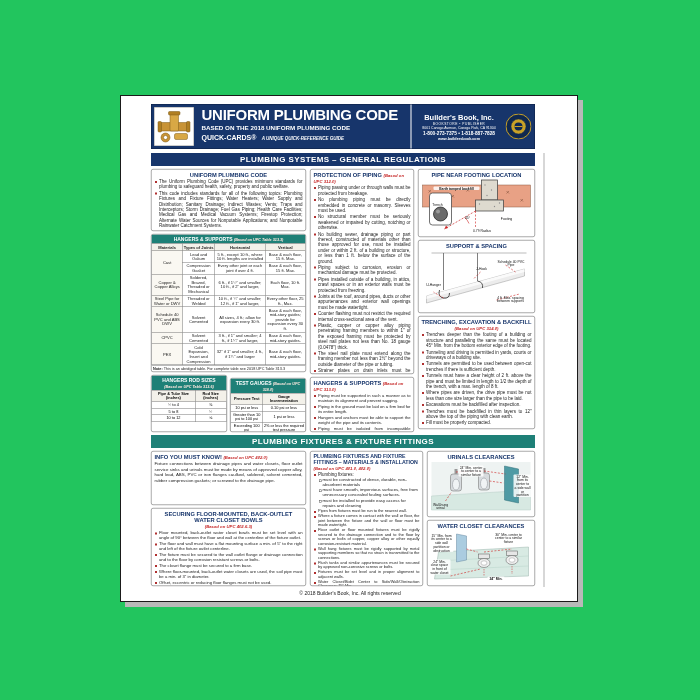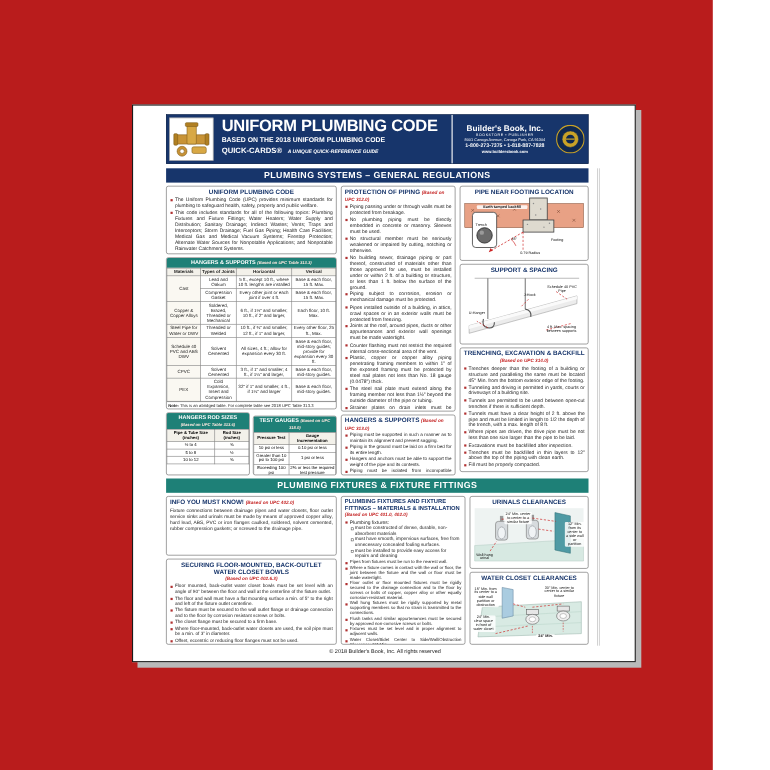--- a/index.html
+++ b/index.html
@@ -1,18 +1,18 @@
 <!DOCTYPE html>
 <html><head>
 <meta charset="utf-8">
 <title>Uniform Plumbing Code</title>
 <style>
   * { margin:0; padding:0; box-sizing:border-box; }
   html,body { width:700px; height:700px; background:#ffffff; font-family:"Liberation Sans", sans-serif; }
-  .page { position:relative; width:648px; height:700px; background:#b91c1c; overflow:hidden; }
+  .page { position:relative; width:700px; height:700px; background:#22c55e; overflow:hidden; }
 
   
   .card { position:absolute; left:120px; top:95px; width:916px; height:1014px;
           transform:scale(0.5); transform-origin:0 0; background:#fff;
           border:2px solid #1a1a1a; box-shadow:10px 10px 0 #b9b9b9; }
 
   
   .hdr { position:absolute; left:60px; top:16px; width:768px; height:90px;
          background:#17356b; display:flex; align-items:stretch; color:#fff; border:1px solid #0c1f42; }
   .hdr-photo { width:80px; margin:5px; background:#fff; border:1px solid #999; display:flex; align-items:center; justify-content:center; }

